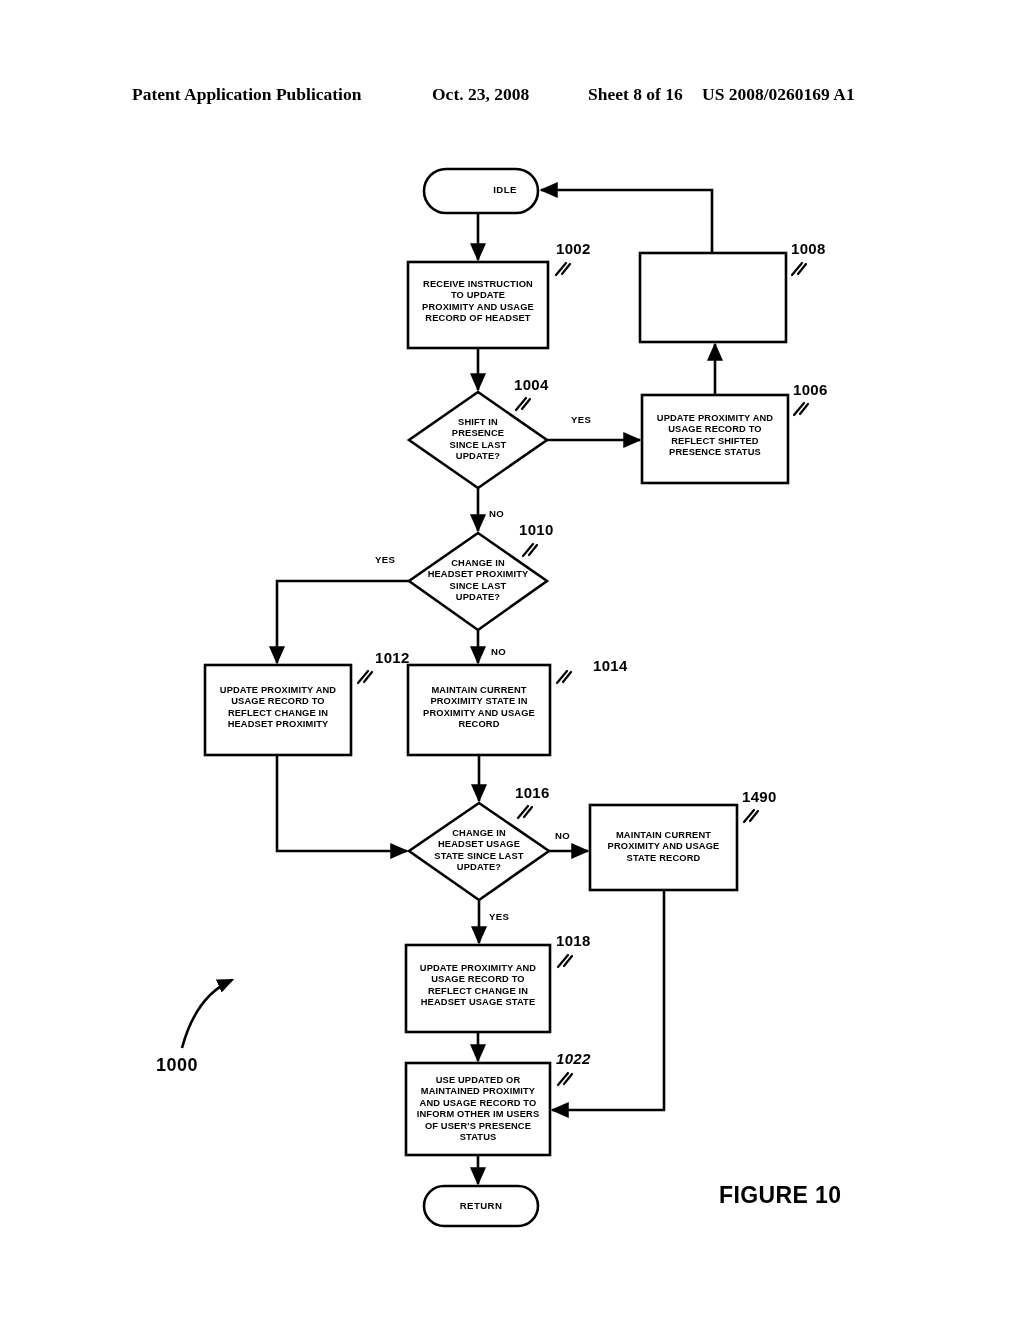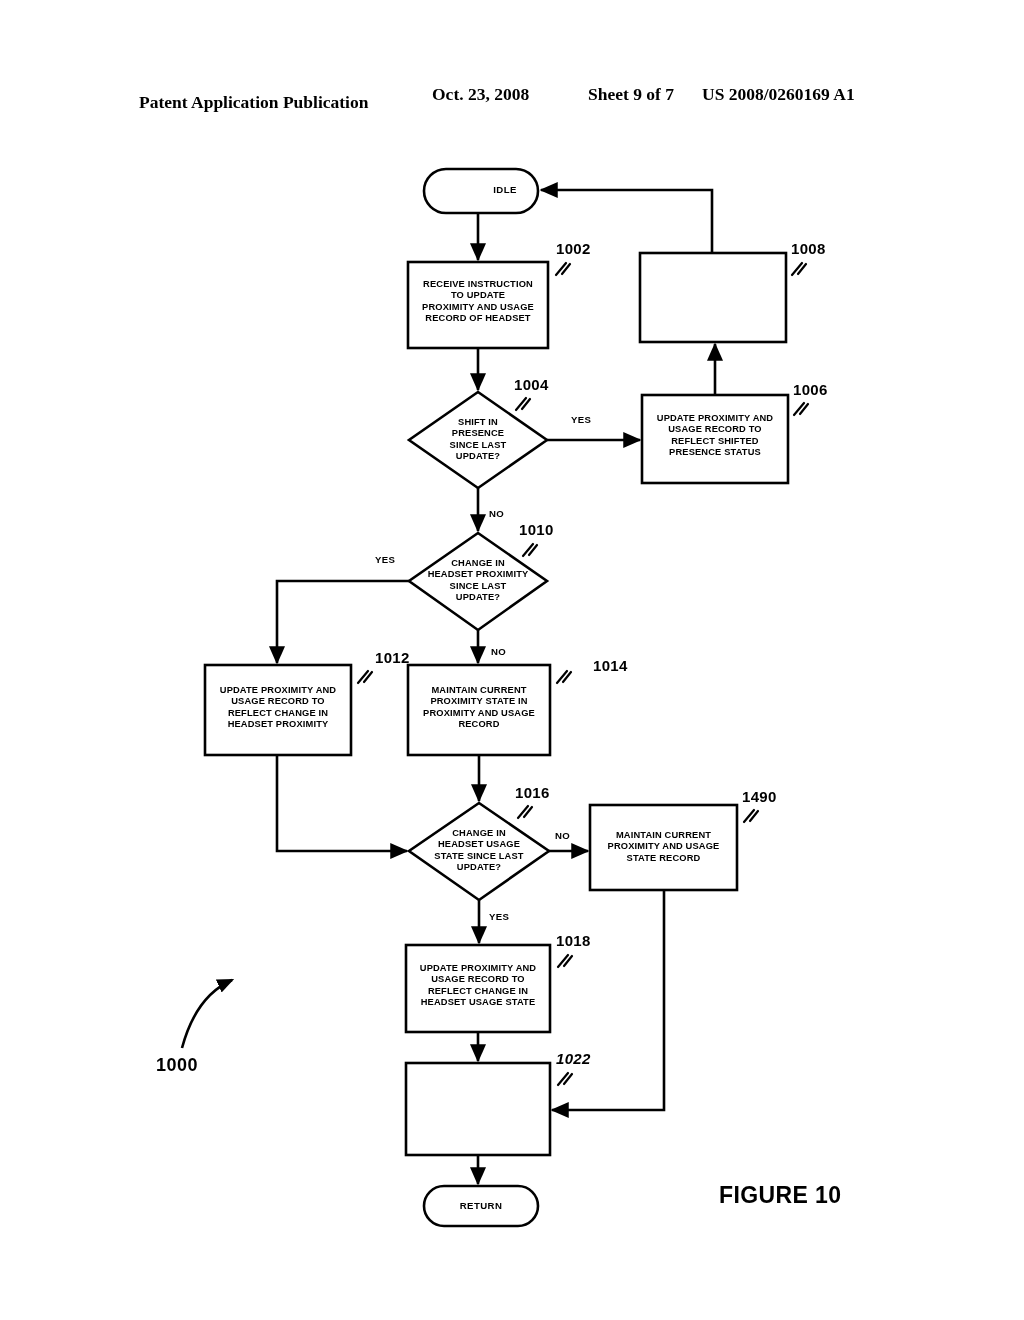--- a/index.html
+++ b/index.html
@@ -22,21 +22,21 @@
     position: absolute;
     left: 0;
     top: 84px;
     width: 1024px;
     height: 30px;
     font-family: "Liberation Serif", serif;
     font-weight: bold;
     font-size: 17.5px;
     white-space: nowrap;
   }
-  #page-header .hdr-left   { position: absolute; left: 139px;  top: 0; margin-top: 8px; }
+  #page-header .hdr-left   { position: absolute; left: 132px;  top: 0; }
   #page-header .hdr-mid    { position: absolute; left: 432px;  top: 0; }
   #page-header .hdr-sheet  { position: absolute; left: 588px;  top: 0; }
   #page-header .hdr-right  { position: absolute; left: 702px;  top: 0; }
 
   
   #figure-canvas {
     position: absolute;
     left: 0;
     top: 0;
     width: 1024px;
@@ -95,21 +95,21 @@
     font-weight: bold;
     letter-spacing: 0.5px;
   }
 </style>
 </head>
 <body>
 
 <div id="page-header">
   <span class="hdr-left">Patent Application Publication</span>
   <span class="hdr-mid">Oct. 23, 2008</span>
-  <span class="hdr-sheet">Sheet 9 of 7</span>
+  <span class="hdr-sheet">Sheet 8 of 16</span>
   <span class="hdr-right">US 2008/0260169 A1</span>
 </div>
 
 <div id="figure-canvas">
 
   <svg width="1024" height="1320" viewBox="0 0 1024 1320">
     <defs>
       <marker id="arrow" viewBox="0 0 10 10" refX="9.2" refY="5" markerWidth="7" markerHeight="7" orient="auto-start-reverse">
         <path d="M 0 0.6 L 10 5 L 0 9.4 z" fill="#000"></path>
       </marker>
@@ -213,20 +213,21 @@
   <div class="node-text" style="left:205px; top:685px; width:146px;">UPDATE PROXIMITY AND<br>USAGE RECORD TO<br>REFLECT CHANGE IN<br>HEADSET PROXIMITY</div>
 
   <div class="node-text" style="left:408px; top:685px; width:142px;">MAINTAIN CURRENT<br>PROXIMITY STATE IN<br>PROXIMITY AND USAGE<br>RECORD</div>
 
   <div class="node-text" style="left:407px; top:828px; width:144px;">CHANGE IN<br>HEADSET USAGE<br>STATE SINCE LAST<br>UPDATE?</div>
 
   <div class="node-text" style="left:590px; top:830px; width:147px;">MAINTAIN CURRENT<br>PROXIMITY AND USAGE<br>STATE RECORD</div>
 
   <div class="node-text" style="left:406px; top:963px; width:144px;">UPDATE PROXIMITY AND<br>USAGE RECORD TO<br>REFLECT CHANGE IN<br>HEADSET USAGE STATE</div>
 
+  <div class="node-text" style="left:404px; top:1075px; width:148px;">USE UPDATED OR<br>MAINTAINED PROXIMITY<br>AND USAGE RECORD TO<br>INFORM OTHER IM USERS<br>OF USER'S PRESENCE<br>STATUS</div>
 
   <div class="node-text term-text" style="left:424px; top:1200px; width:114px;">RETURN</div>
 
   <div class="ref-num" style="left:556px; top:240px;">1002</div>
   <div class="ref-num" style="left:791px; top:240px;">1008</div>
   <div class="ref-num" style="left:514px; top:376px;">1004</div>
   <div class="ref-num" style="left:793px; top:381px;">1006</div>
   <div class="ref-num" style="left:519px; top:521px;">1010</div>
   <div class="ref-num" style="left:355px; top:649px;margin-left:20px;">1012</div>
   <div class="ref-num" style="left:555px; top:657px;margin-left:38px;">1014</div>

